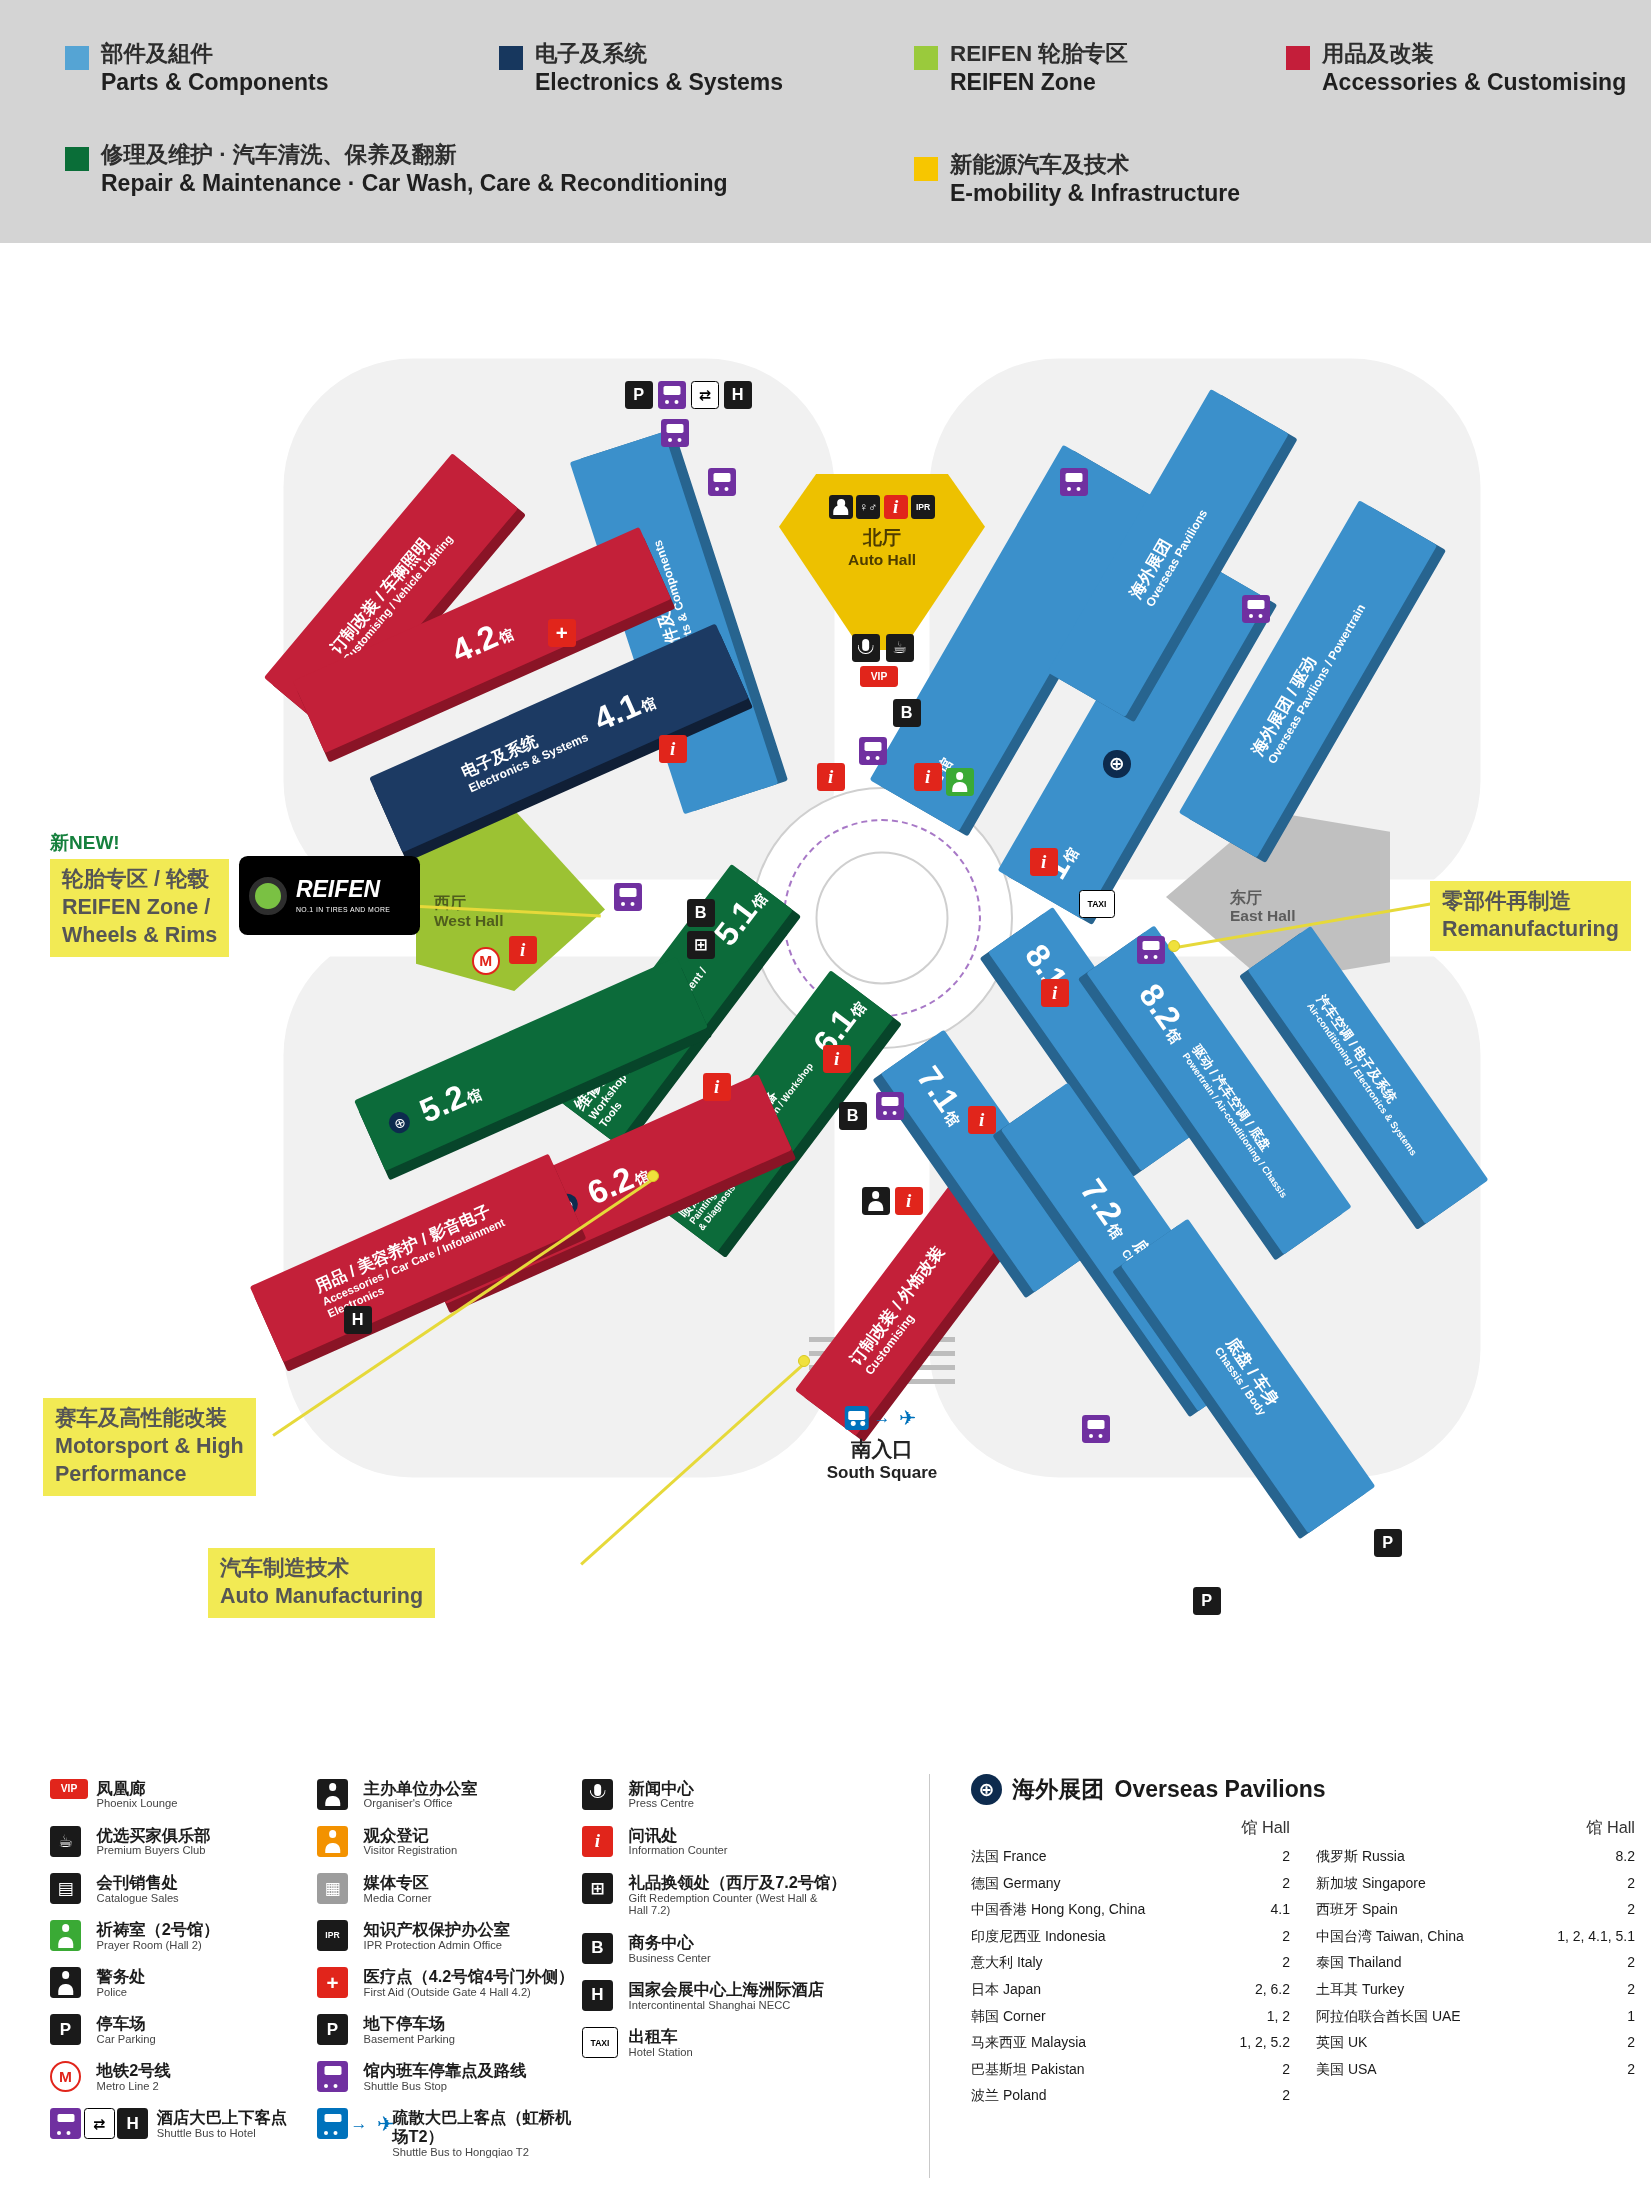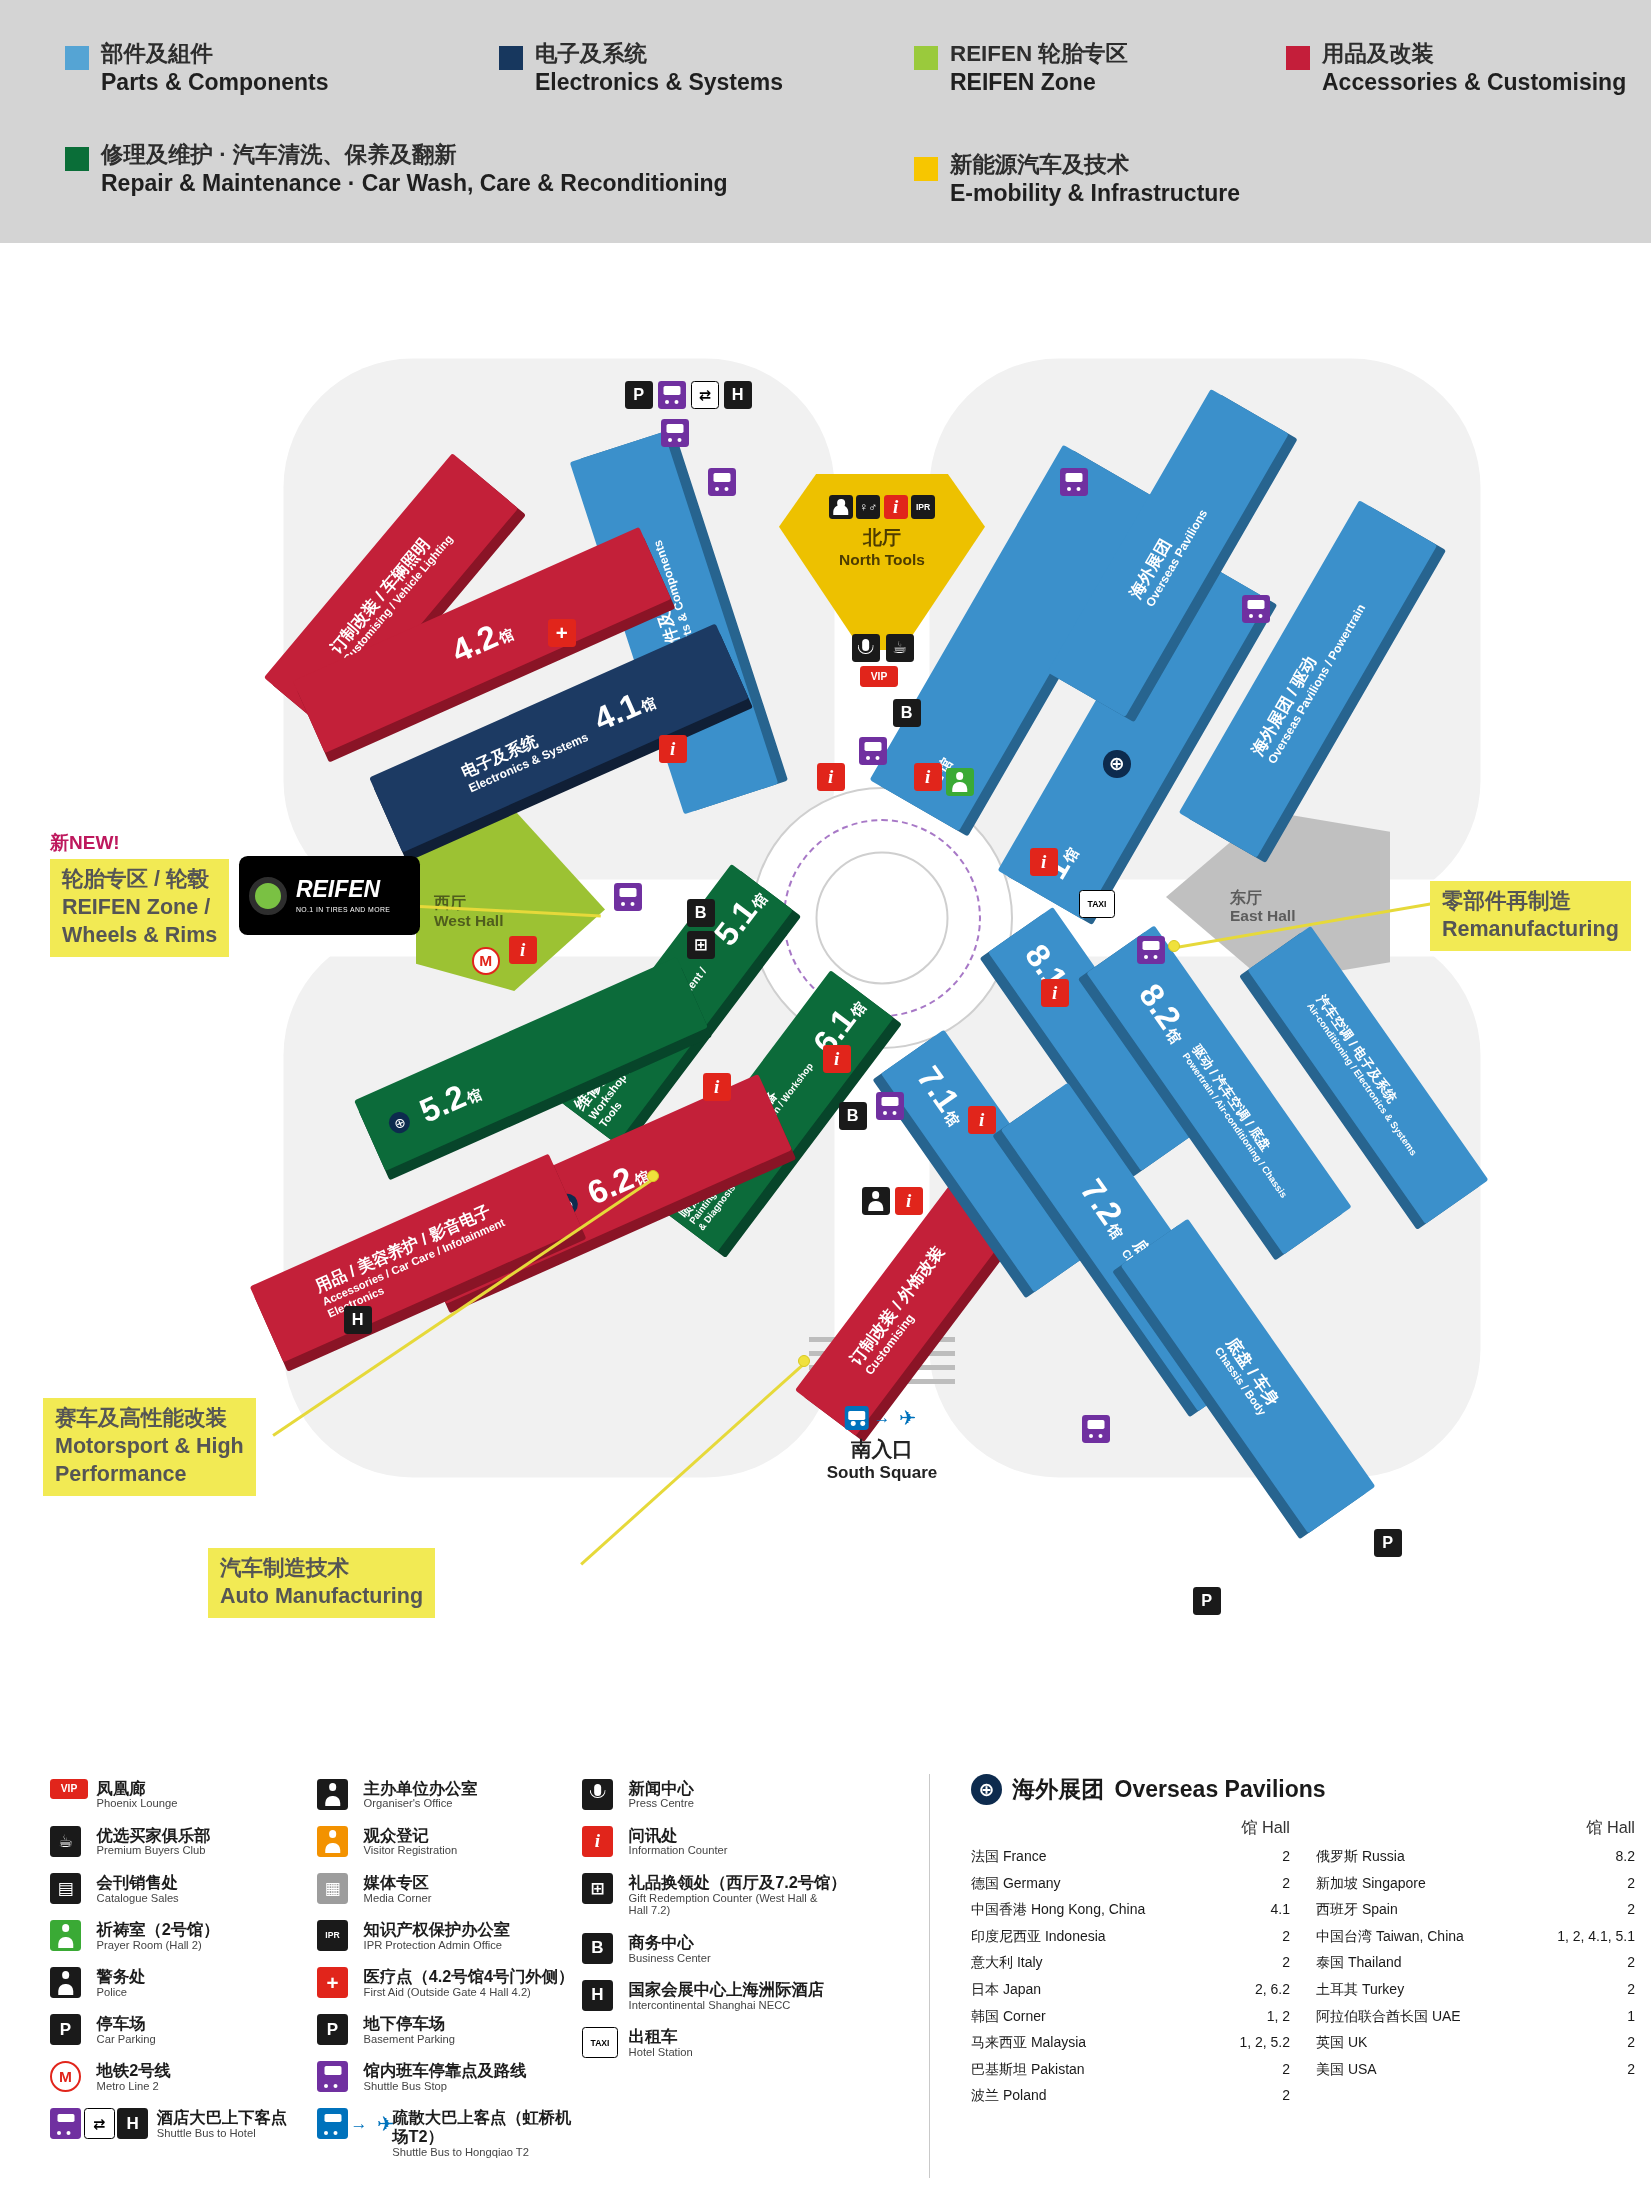--- a/index.html
+++ b/index.html
@@ -90,21 +90,21 @@
   .person::before{content:"";position:absolute;top:4.3px;left:50%;transform:translateX(-50%);width:7.7px;height:7.7px;border-radius:50%;background:#fff;}
   .person::after{content:"";position:absolute;bottom:3.4px;left:50%;transform:translateX(-50%);width:15.5px;height:10.3px;border-radius:6.9px 6.9px 0 0;background:#fff;}
   .mic::before{content:"";position:absolute;top:5.2px;left:50%;transform:translateX(-50%);width:7.7px;height:12px;border-radius:4.3px;background:#fff;}
   .mic::after{content:"";position:absolute;top:11.2px;left:50%;transform:translateX(-50%);width:14.6px;height:7.7px;border:1.7px solid #fff;border-top:none;border-radius:0 0 7.7px 7.7px;}
 
   
   .callout{position:absolute;background:#f2ea54;padding:6.9px 12px;font-weight:bold;color:#555;line-height:1.3;z-index:40;}
   .callout span{display:block;}
   .co-zh{font-size:21.5px;}
   .co-en{font-size:21.5px;}
-  .new-tag{position:absolute;left:50px;top:587px;color:#be185d;font-size:19px;font-weight:bold;z-index:40;}
+  .new-tag{position:absolute;left:50px;top:587px;color:#15803d;font-size:19px;font-weight:bold;z-index:40;}
   .leader{position:absolute;height:2.6px;background:#e6d93a;transform-origin:0 50%;z-index:35;}
   .ldot{position:absolute;width:10.3px;height:10.3px;border-radius:50%;background:#f0e13c;border:1.7px solid #d8c820;z-index:36;}
   .reifen-box{position:absolute;left:239px;top:613px;width:181px;height:79px;background:#000;border-radius:8.6px;display:flex;align-items:center;gap:8.6px;padding:6.9px 10.3px;box-sizing:border-box;z-index:40;}
   .tire{width:38px;height:38px;border-radius:50%;background:#7ac143;border:6px solid #2e2e2e;box-sizing:border-box;flex:0 0 auto;}
   .reifen-name{color:#fff;font-size:23px;font-weight:bold;font-style:italic;line-height:1;display:block;}
   .reifen-tag{color:#fff;font-size:6.9px;display:block;margin-top:4.3px;letter-spacing:0.4px;}
 
   
   .bottom{position:absolute;left:0;top:1758px;width:1652px;height:445px;background:#fff;}
   .leg-col{position:absolute;top:20.6px;width:258px;}
@@ -187,21 +187,21 @@
     <div class="ring-inner"></div>
 
     <div class="north-hall">
       <div class="nh-icons">
         <span class="imini ic-black person"></span>
         <span class="imini ic-black g-rest">♀♂</span>
         <span class="imini ic-red g-info">i</span>
         <span class="imini ic-black g-ipr">IPR</span>
       </div>
       <span class="nh-zh">北厅</span>
-      <span class="nh-en">North Tools</span>
+      <span class="nh-en">Auto Hall</span>
     </div>
 
     <div class="hall c-blue" style="left:674px;top:380px;width:370px;height:99px;--rot:-108deg">
       <span class="hnum">
           <span>3</span>
           <span class="hsuf">馆</span>
         </span>
       <span class="hall-label">
           <span class="hl-zh">部件及組件</span>
           <span class="hl-en">Parts &amp; Components</span>

